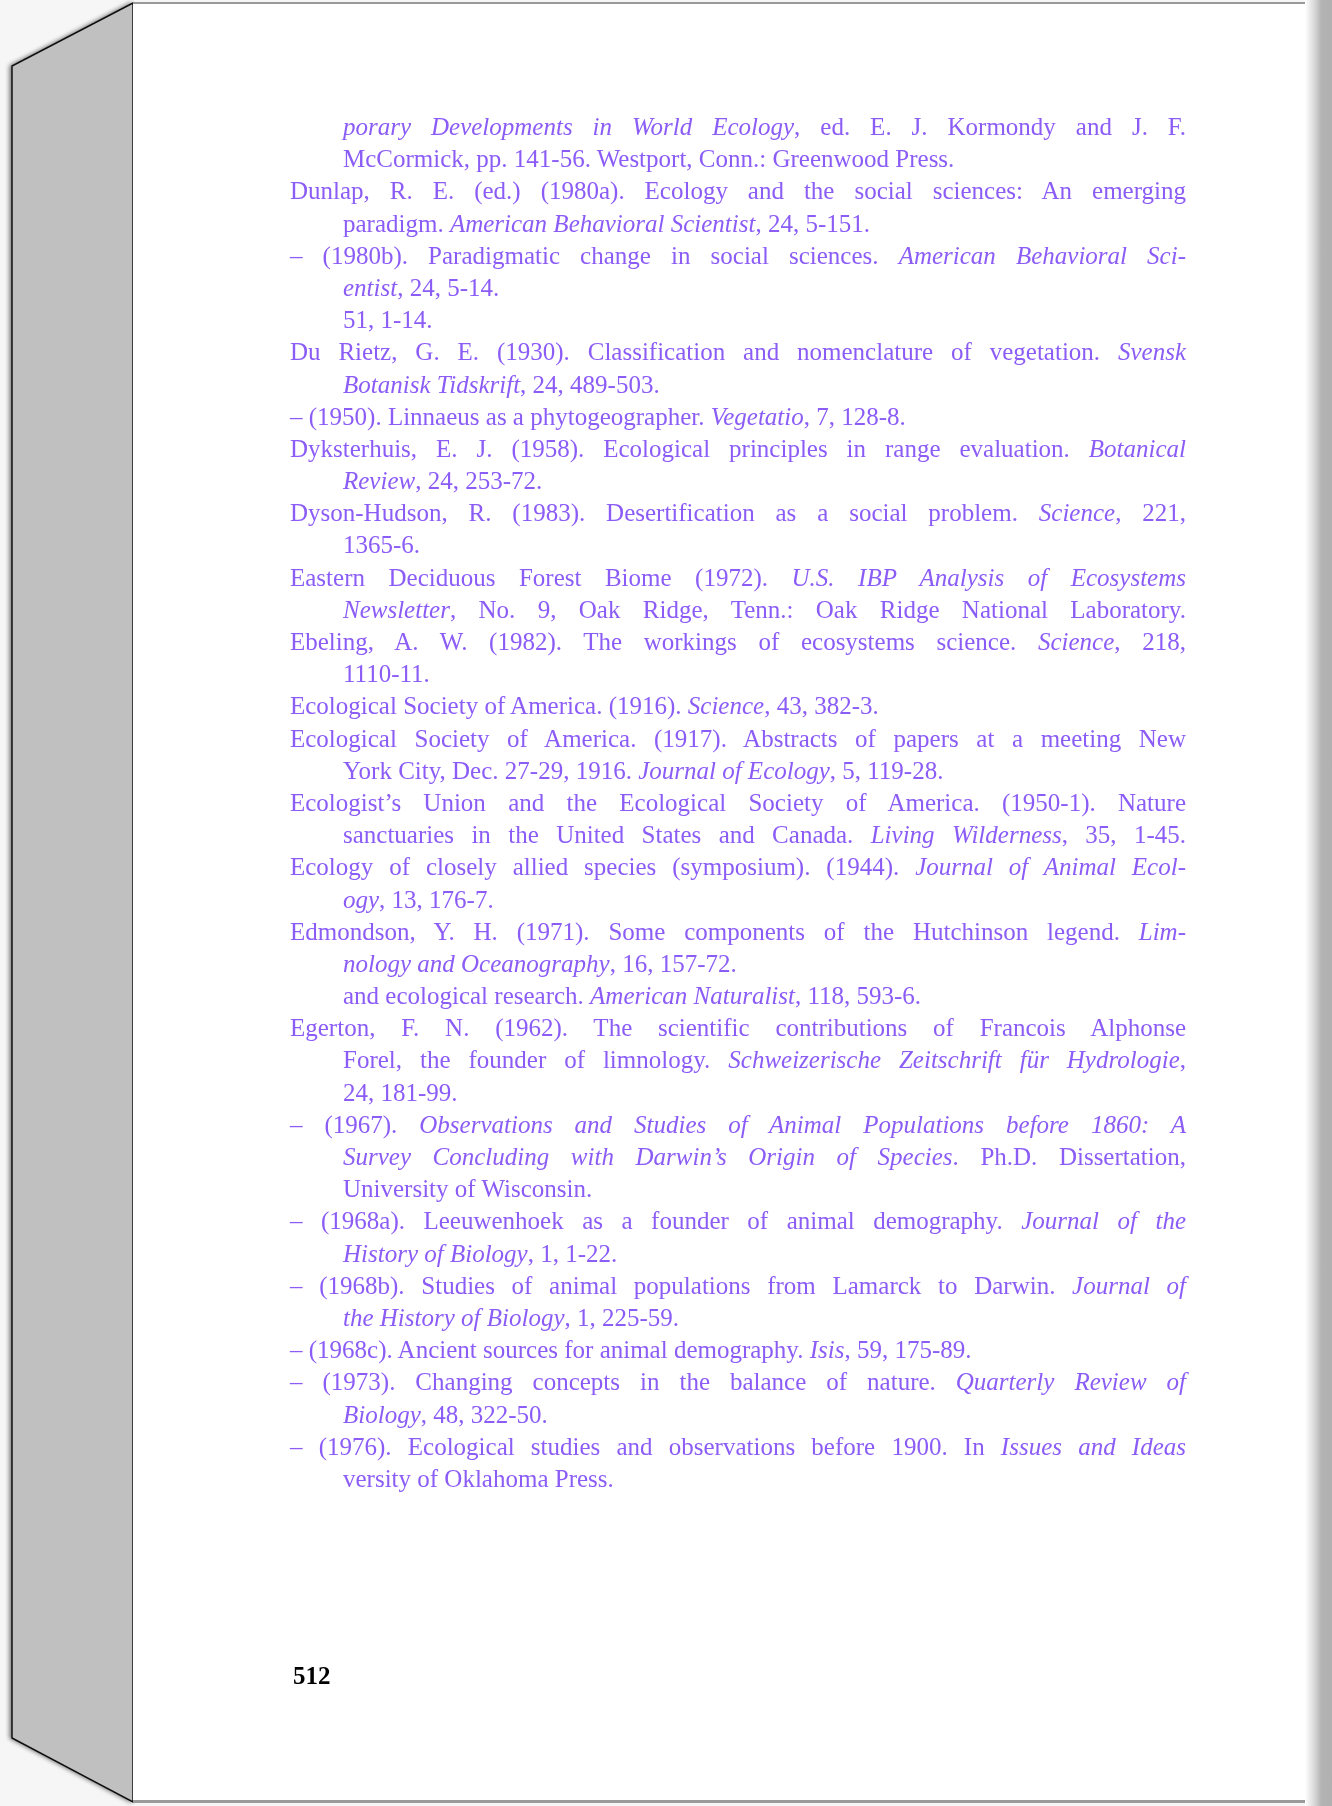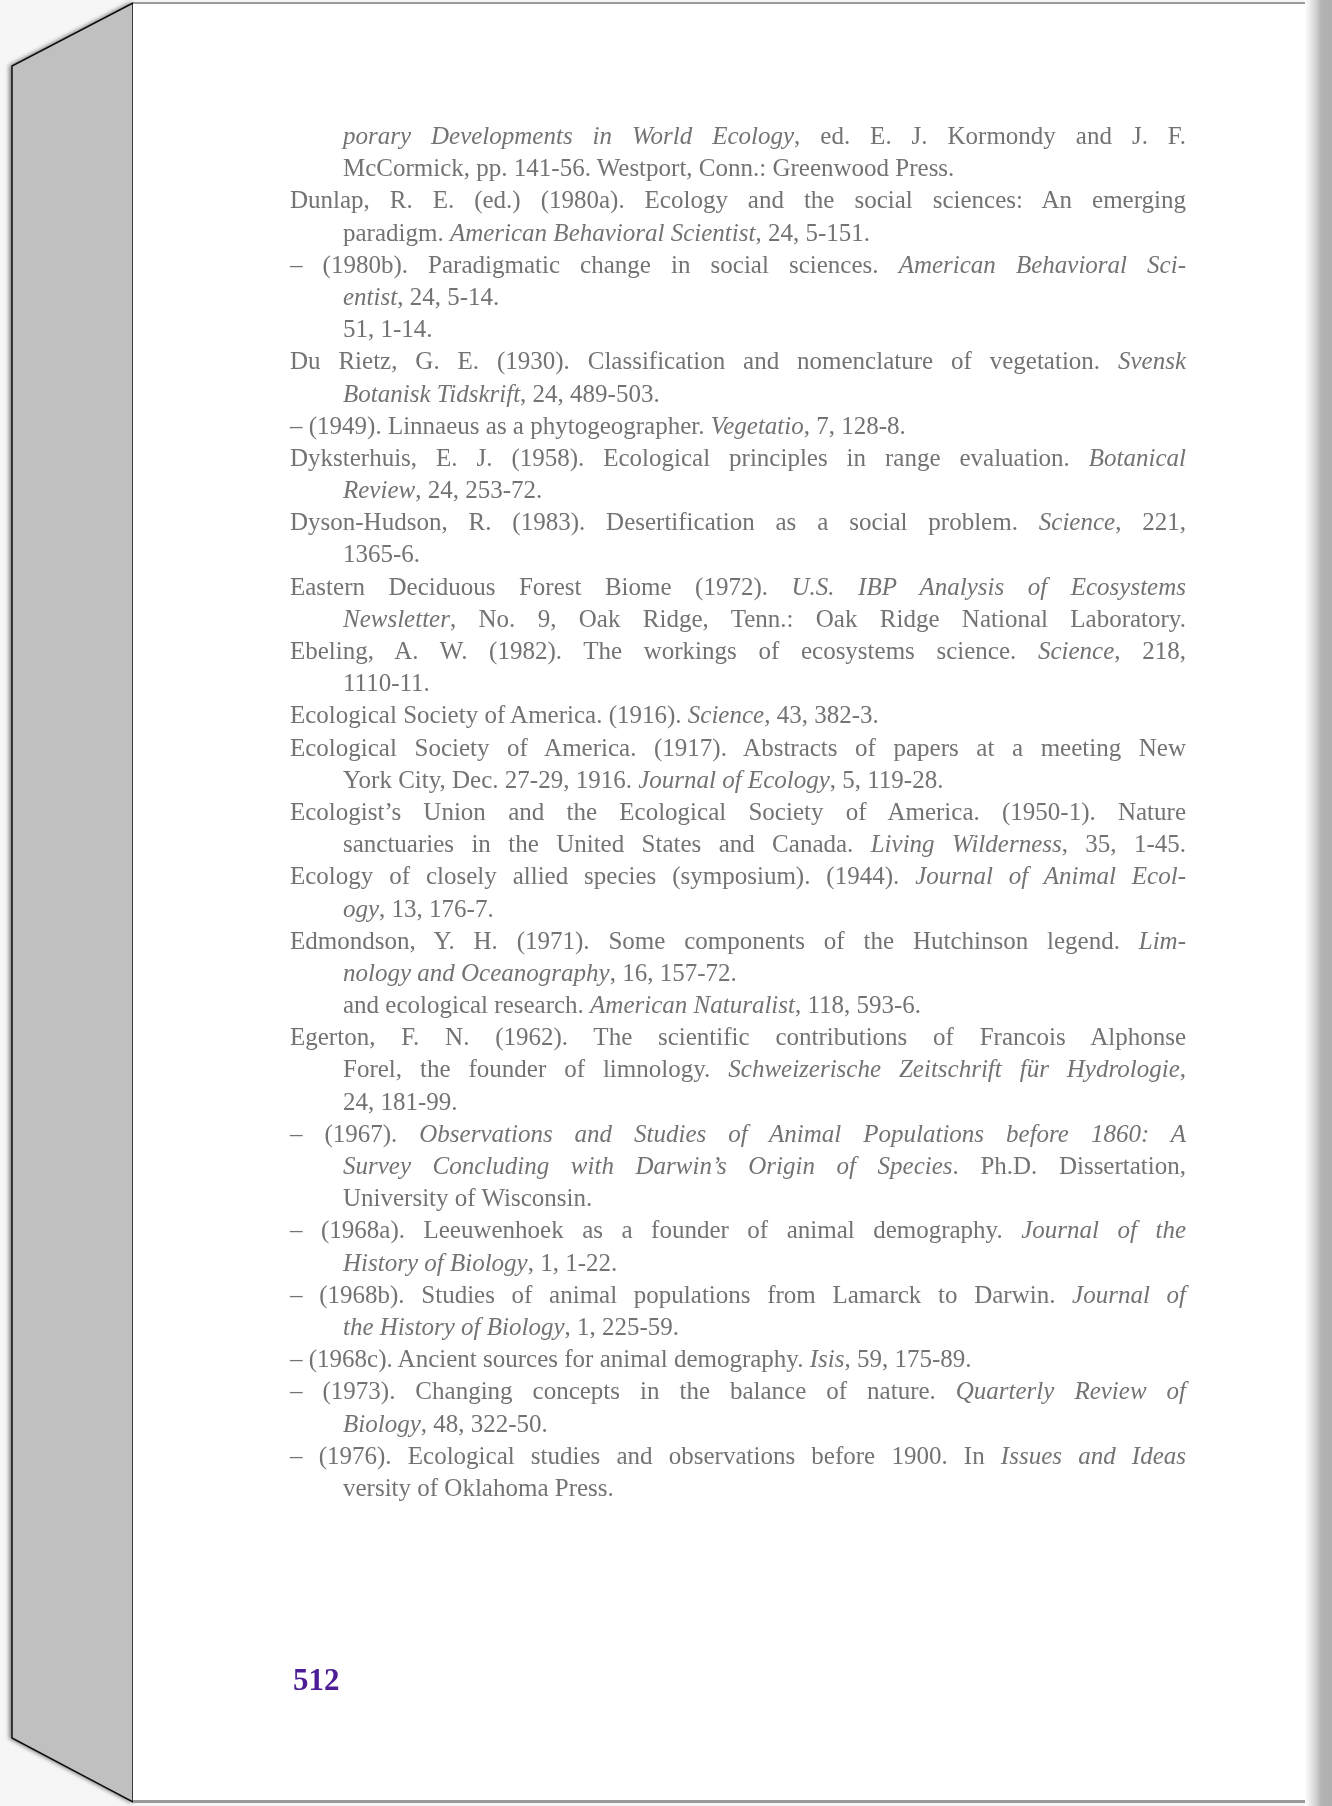--- a/index.html
+++ b/index.html
@@ -13,34 +13,34 @@
       position: absolute; left: 133px; top: 2px; width: 1175px; height: 1801px;
       background: #ffffff;
       border-top: 2px solid #9a9a9a; border-bottom: 3px solid #9a9a9a;
       box-sizing: border-box;
     }
     .right-shadow {
       position: absolute; left: 1305px; top: 0; width: 27px; height: 1806px;
       background: linear-gradient(to right, #ffffff 0%, #d8d8d8 35%, #b4b4b4 60%, #b0b0b0 100%);
     }
     .text-block {
-      position: absolute; left: 290px; top: 120px; width: 896px;
-      font-size: 25px; line-height: 32.2px; color: #737373;
+      position: absolute; left: 290px; top: 111px; width: 896px;
+      font-size: 25px; line-height: 32.2px; color: #8b5cf6;
     }
     .line {
       display: block; white-space: nowrap; height: 32.2px;
       text-align: justify; text-align-last: justify;
       overflow: visible;
     }
     .line.last { text-align-last: left; }
     .line.indent { padding-left: 53px; }
     .line .i { font-style: italic; }
     .page-number {
       position: absolute; left: 293px; top: 1662px;
-      font-size: 31px; color: #4c1d95; font-weight: bold;
+      font-size: 25px; color: #000000; font-weight: bold;
     }
   </style>
 </head>
 <body>
 
 <svg class="frame" width="1332" height="1806" viewBox="0 0 1332 1806">
   <defs>
     <filter id="sh" x="-10%" y="-10%" width="120%" height="120%">
       <feGaussianBlur in="SourceAlpha" stdDeviation="2"></feGaussianBlur>
       <feOffset dx="-2" dy="0" result="o"></feOffset>
@@ -62,21 +62,21 @@
 <div class="text-block" id="refs">
     <span class="line indent"><span class="i">porary Developments in World Ecology</span><span>, ed. E. J. Kormondy and J. F.</span></span>
     <span class="line indent last"><span>McCormick, pp. 141-56. Westport, Conn.: Greenwood Press.</span></span>
     <span class="line"><span>Dunlap, R. E. (ed.) (1980a). Ecology and the social sciences: An emerging</span></span>
     <span class="line indent last"><span>paradigm. </span><span class="i">American Behavioral Scientist</span><span>, 24, 5-151.</span></span>
     <span class="line"><span>– (1980b). Paradigmatic change in social sciences. </span><span class="i">American Behavioral Sci-</span></span>
     <span class="line indent last"><span class="i">entist</span><span>, 24, 5-14.</span></span>
     <span class="line indent last"><span>51, 1-14.</span></span>
     <span class="line"><span>Du Rietz, G. E. (1930). Classification and nomenclature of vegetation. </span><span class="i">Svensk</span></span>
     <span class="line indent last"><span class="i">Botanisk Tidskrift</span><span>, 24, 489-503.</span></span>
-    <span class="line last"><span>– (1949). Linnaeus as a phytogeographer. </span><span class="i">Vegetatio</span><span>, 7, 128-8.</span></span>
+    <span class="line last"><span>– (1950). Linnaeus as a phytogeographer. </span><span class="i">Vegetatio</span><span>, 7, 128-8.</span></span>
     <span class="line"><span>Dyksterhuis, E. J. (1958). Ecological principles in range evaluation. </span><span class="i">Botanical</span></span>
     <span class="line indent last"><span class="i">Review</span><span>, 24, 253-72.</span></span>
     <span class="line"><span>Dyson-Hudson, R. (1983). Desertification as a social problem. </span><span class="i">Science</span><span>, 221,</span></span>
     <span class="line indent last"><span>1365-6.</span></span>
     <span class="line"><span>Eastern Deciduous Forest Biome (1972). </span><span class="i">U.S. IBP Analysis of Ecosystems</span></span>
     <span class="line indent"><span class="i">Newsletter</span><span>, No. 9, Oak Ridge, Tenn.: Oak Ridge National Laboratory.</span></span>
     <span class="line"><span>Ebeling, A. W. (1982). The workings of ecosystems science. </span><span class="i">Science</span><span>, 218,</span></span>
     <span class="line indent last"><span>1110-11.</span></span>
     <span class="line last"><span>Ecological Society of America. (1916). </span><span class="i">Science</span><span>, 43, 382-3.</span></span>
     <span class="line"><span>Ecological Society of America. (1917). Abstracts of papers at a meeting New</span></span>

